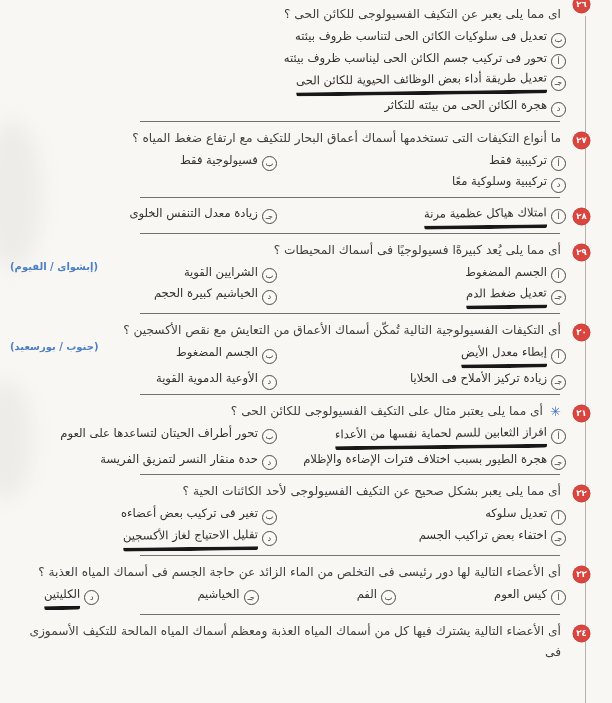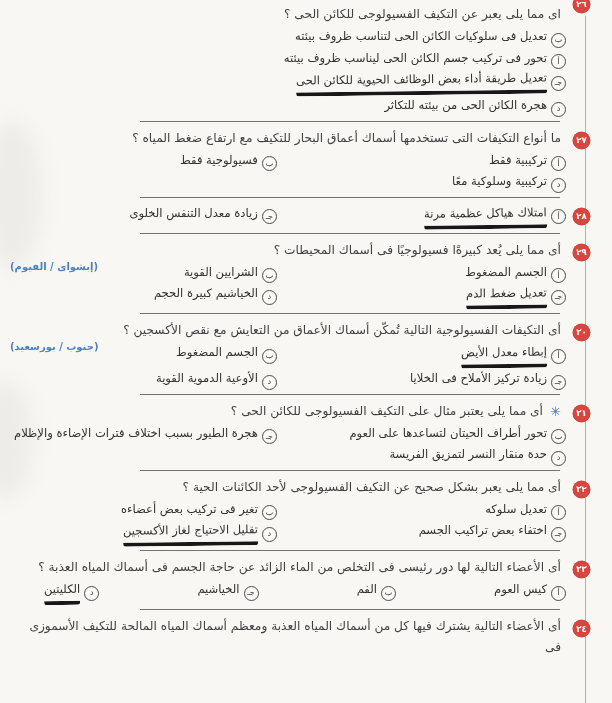--- a/index.html
+++ b/index.html
@@ -129,20 +129,21 @@
     <div class="sep"></div>
   </section>
 
   <section class="q">
     <div class="qhead">
       <span class="qnum">٣١</span>
       <span class="star">✳</span>
       <span class="qtext">أى مما يلى يعتبر مثال على التكيف الفسيولوجى للكائن الحى ؟</span>
     </div>
     <div class="opts cols2">
+      <div class="opt"><span class="obadge">أ</span><span class="otext pen-u">افراز الثعابين للسم لحماية نفسها من الأعداء</span></div>
       <div class="opt"><span class="obadge">ب</span><span class="otext">تحور أطراف الحيتان لتساعدها على العوم</span></div>
       <div class="opt"><span class="obadge">جـ</span><span class="otext">هجرة الطيور بسبب اختلاف فترات الإضاءة والإظلام</span></div>
       <div class="opt"><span class="obadge">د</span><span class="otext">حدة منقار النسر لتمزيق الفريسة</span></div>
     </div>
     <div class="sep"></div>
   </section>
 
   <section class="q">
     <div class="qhead">
       <span class="qnum">٣٢</span>

